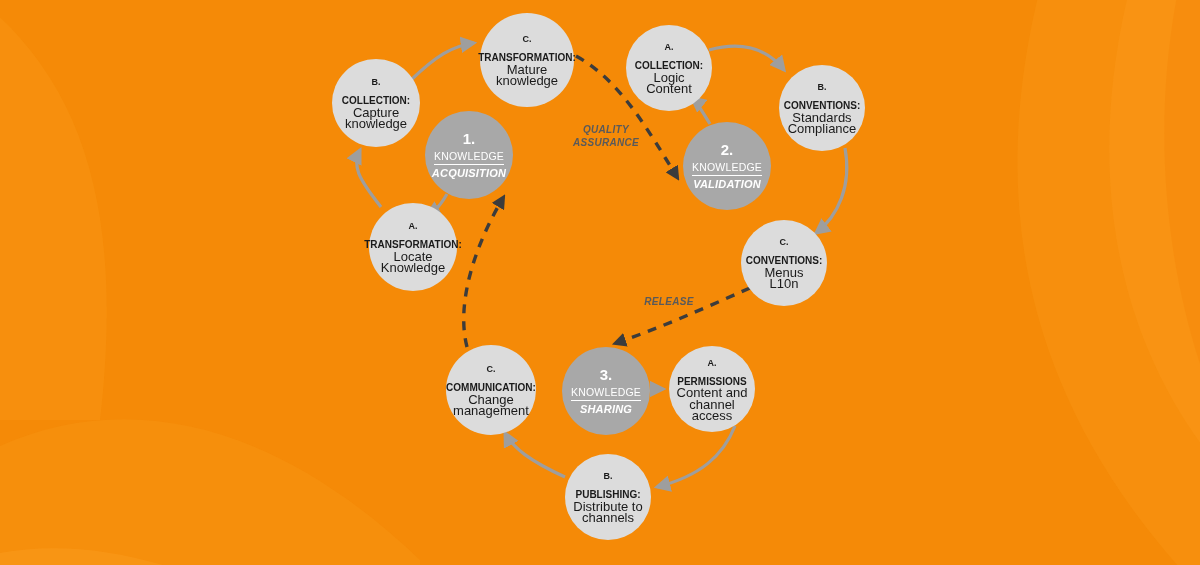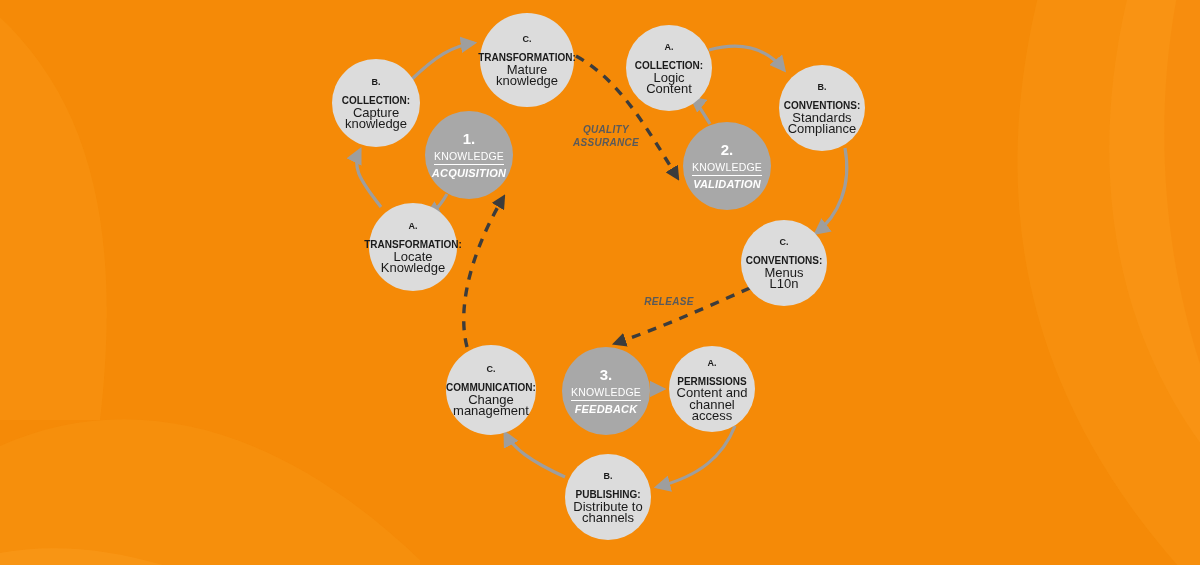--- a/index.html
+++ b/index.html
@@ -160,21 +160,21 @@
 
     <div class="node main" style="left:683px; top:122px; width:88px; height:88px;">
       <div class="main-num">2.</div>
       <div class="main-l1">KNOWLEDGE</div>
       <div class="main-l2">VALIDATION</div>
     </div>
 
     <div class="node main" style="left:562px; top:347px; width:88px; height:88px;">
       <div class="main-num">3.</div>
       <div class="main-l1">KNOWLEDGE</div>
-      <div class="main-l2">FEEDBACK</div>
+      <div class="main-l2">SHARING</div>
     </div>
 
     <div class="node sub" style="left:369px; top:203px; width:88px; height:88px;">
       <div class="sub-letter">A.</div>
       <div class="sub-title">TRANSFORMATION:</div>
       <div class="sub-desc">Locate<br>Knowledge</div>
     </div>
 
     <div class="node sub" style="left:332px; top:59px; width:88px; height:88px;">
       <div class="sub-letter">B.</div>

